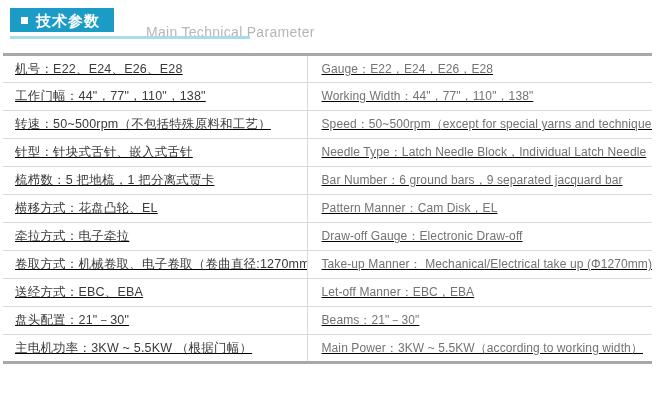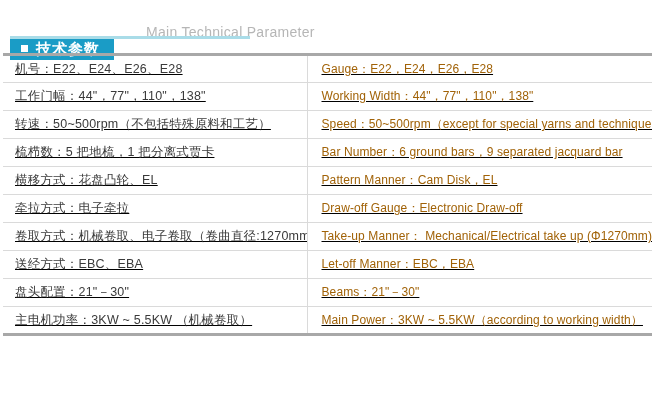--- a/index.html
+++ b/index.html
@@ -26,21 +26,20 @@
     position: absolute;
     left: 10px;
     top: 8px;
     height: 24px;
     background: #1a9cc6;
     color: #ffffff;
     display: flex;
     align-items: center;
     padding: 0 14px 0 11px;
     box-sizing: border-box;
-    margin-top: 28px;
   }
   #header-badge .bullet {
     width: 7px;
     height: 7px;
     background: #ffffff;
     display: inline-block;
     margin-right: 8px;
     flex: 0 0 auto;
   }
   #header-badge .cn-title {
@@ -98,21 +97,21 @@
     border-bottom: none;
   }
   #spec-table td.col-cn {
     width: 304px;
     border-right: 1px solid #dadada;
     color: #3a3a3a;
     letter-spacing: 0.2px;
   }
   #spec-table td.col-en {
     width: 345px;
-    color: #a16207;
+    color: #737373;
     padding-left: 14px;
     font-size: 12px;
     letter-spacing: 0.1px;
     margin-top: 24px;
   }
 </style>
 </head>
 <body>
 
 <div id="section-header">
@@ -133,20 +132,24 @@
       </tr>
       <tr>
         <td class="col-cn">工作门幅：44"，77"，110"，138"</td>
         <td class="col-en">Working Width：44"，77"，110"，138"</td>
       </tr>
       <tr>
         <td class="col-cn">转速：50~500rpm（不包括特殊原料和工艺）</td>
         <td class="col-en">Speed：50~500rpm（except for special yarns and technique）</td>
       </tr>
       <tr>
+        <td class="col-cn">针型：针块式舌针、嵌入式舌针</td>
+        <td class="col-en">Needle Type：Latch Needle Block，Individual Latch Needle</td>
+      </tr>
+      <tr>
         <td class="col-cn">梳栉数：5 把地梳，1 把分离式贾卡</td>
         <td class="col-en">Bar Number：6 ground bars，9 separated jacquard bar</td>
       </tr>
       <tr>
         <td class="col-cn">横移方式：花盘凸轮、EL</td>
         <td class="col-en">Pattern Manner：Cam Disk，EL</td>
       </tr>
       <tr>
         <td class="col-cn">牵拉方式：电子牵拉</td>
         <td class="col-en">Draw-off Gauge：Electronic Draw-off</td>
@@ -157,18 +160,18 @@
       </tr>
       <tr>
         <td class="col-cn">送经方式：EBC、EBA</td>
         <td class="col-en">Let-off Manner：EBC，EBA</td>
       </tr>
       <tr>
         <td class="col-cn">盘头配置：21"－30"</td>
         <td class="col-en">Beams：21"－30"</td>
       </tr>
       <tr>
-        <td class="col-cn">主电机功率：3KW ~ 5.5KW （机械卷取）</td>
+        <td class="col-cn">主电机功率：3KW ~ 5.5KW （根据门幅）</td>
         <td class="col-en">Main Power：3KW ~ 5.5KW（according to working width）</td>
       </tr>
     </tbody>
   </table>
 </div>
 
 </body></html>

